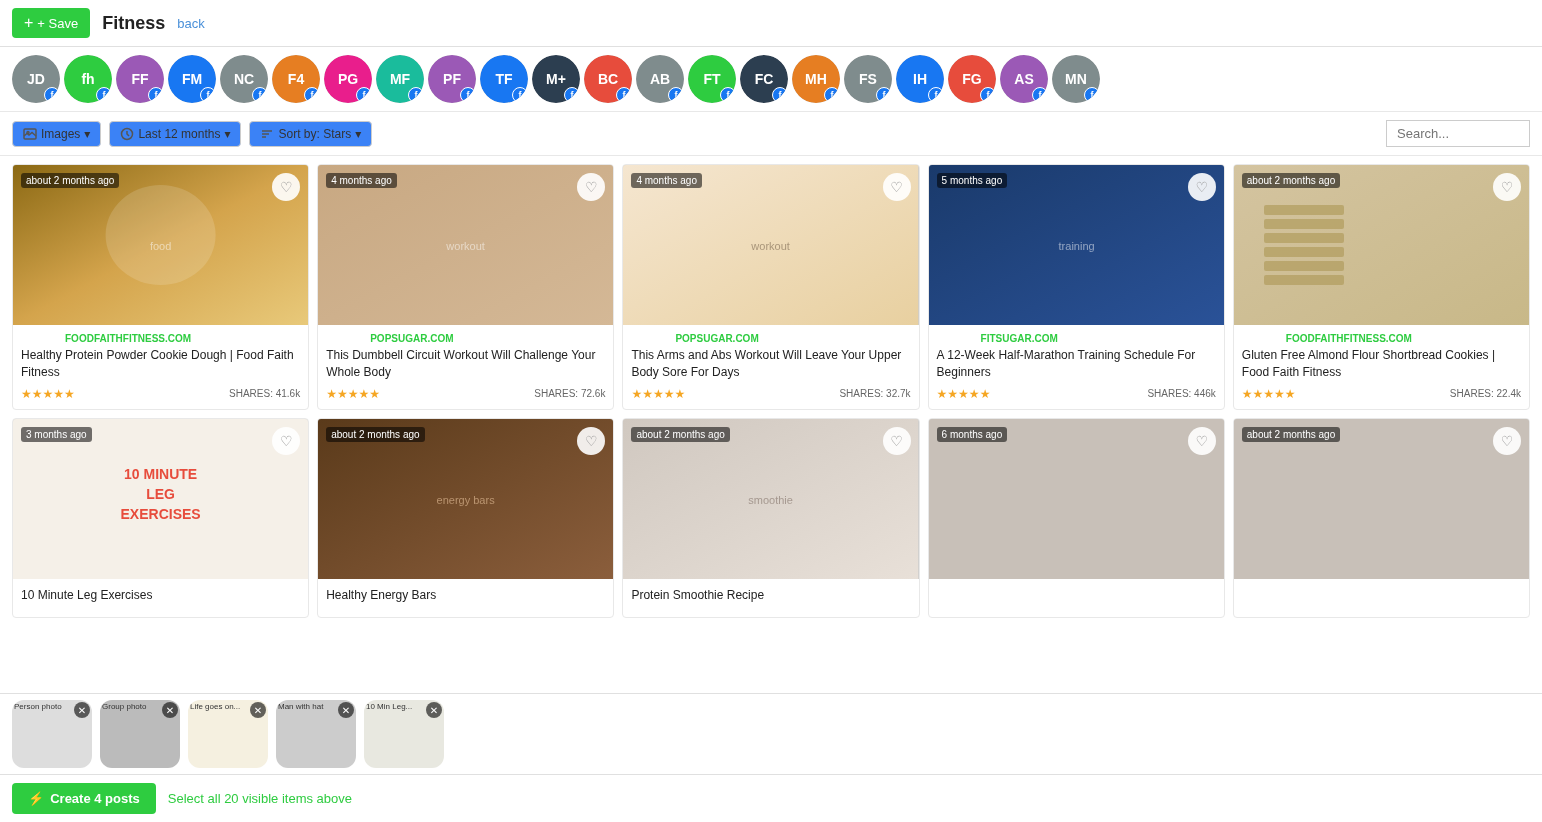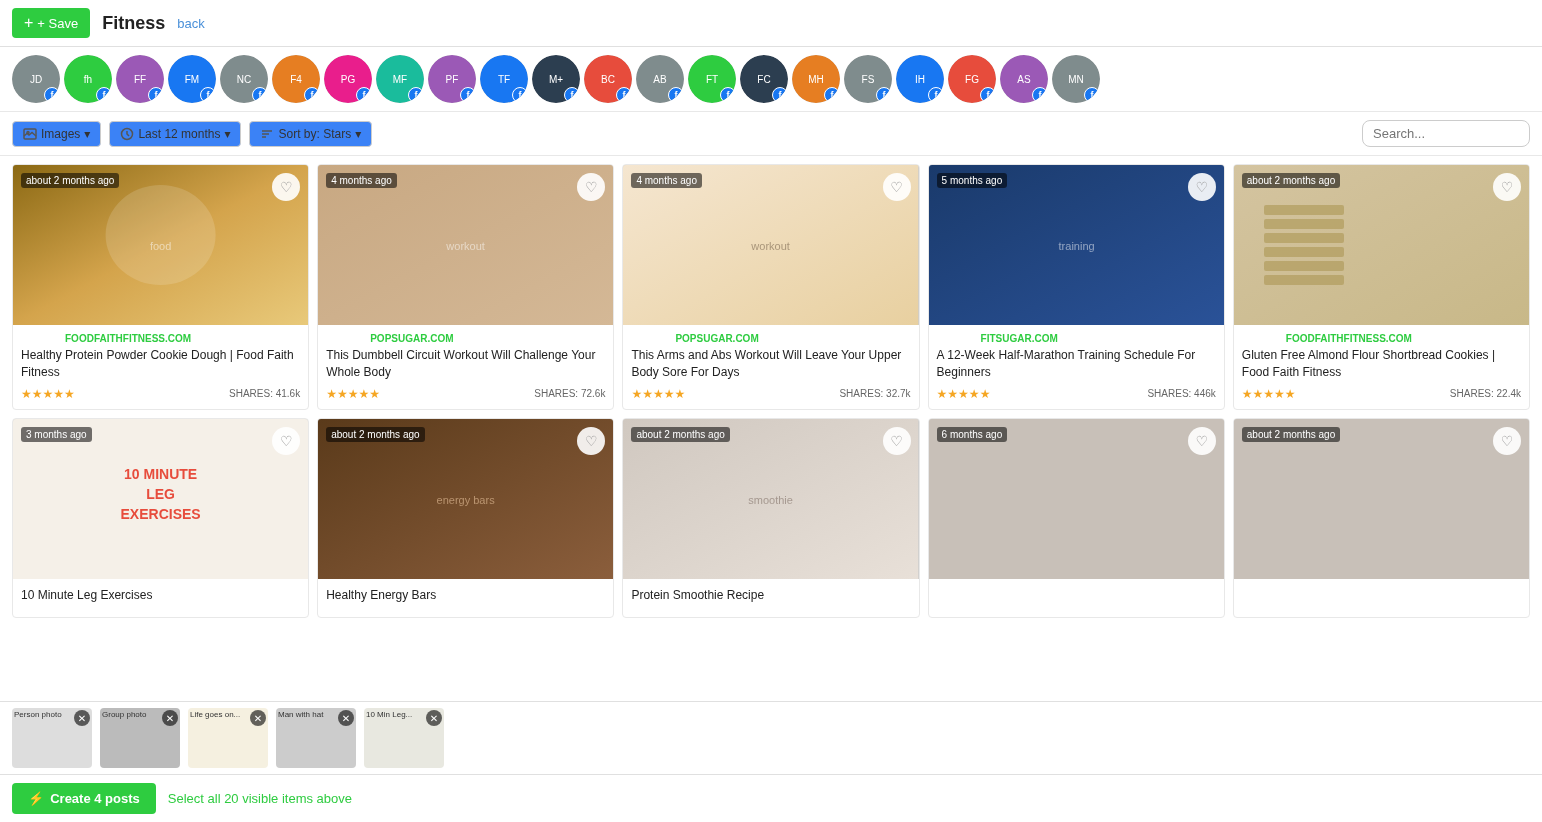--- a/index.html
+++ b/index.html
@@ -8,28 +8,28 @@
     
     .header { display: flex; align-items: center; padding: 8px 12px; border-bottom: 1px solid #e0e0e0; gap: 12px; }
     .save-btn { background: #2ecc40; color: #fff; border: none; border-radius: 4px; padding: 6px 12px; font-size: 13px; font-weight: 400; cursor: pointer; display: flex; align-items: center; gap: 4px; }
     .save-btn::before { content: '+'; font-size: 16px; }
     .page-title { font-size: 18px; font-weight: 700; color: #222; }
     .back-link { color: #4a90d9; font-size: 13px; cursor: pointer; text-decoration: none; }
 
     
     .avatars-row { display: flex; align-items: center; padding: 8px 12px; gap: 4px; overflow-x: auto; border-bottom: 1px solid #e8e8e8; }
     .avatar-item { width: 48px; height: 48px; border-radius: 50%; background: #ccc; flex-shrink: 0; overflow: hidden; position: relative; cursor: pointer; }
-    .avatar-circle { width: 100%; height: 100%; border-radius: 50%; display: flex; align-items: center; justify-content: center; font-size: 10px; font-weight: 400; color: #fff; }
+    .avatar-circle { width: 100%; height: 100%; border-radius: 50%; display: flex; align-items: center; justify-content: center; font-size: 14px; font-weight: 700; color: #fff; }
     .fb-badge { position: absolute; bottom: 0; right: 0; width: 16px; height: 16px; background: #1877f2; border-radius: 50%; display: flex; align-items: center; justify-content: center; font-size: 9px; color: #fff; font-weight: 700; border: 1px solid #fff; }
 
     
     .toolbar { display: flex; align-items: center; padding: 8px 12px; gap: 8px; border-bottom: 1px solid #e8e8e8; }
     .toolbar-btn { border: 1px solid #ccc; background: #3b82f6; border-radius: 4px; padding: 5px 10px; font-size: 12px; cursor: pointer; display: flex; align-items: center; gap: 4px; color: #333; }
     .toolbar-btn svg { width: 14px; height: 14px; }
-    .search-box { margin-left: auto; border: 1px solid #ccc; border-radius: 8px; padding: 5px 10px; font-size: 13px; color: #999; width: 168px; outline: none; }
+    .search-box { margin-left: auto; border: 1px solid #ccc; border-radius: 0; padding: 5px 10px; font-size: 13px; color: #999; width: 144px; outline: none; }
 
     
     .grid-container { display: grid; grid-template-columns: repeat(5, 1fr); gap: 0; padding: 0 8px; margin-top: 4px; }
     .card { border: 1px solid #e8e8e8; border-radius: 4px; margin: 4px; overflow: hidden; background: #fff; position: relative; }
     .card-img-placeholder { width: 100%; height: 160px; background: #ccc; display: flex; align-items: center; justify-content: center; position: relative; overflow: hidden; }
     .card-timestamp { position: absolute; top: 8px; left: 8px; background: rgba(0,0,0,0.55); color: #fff; font-size: 10px; padding: 2px 5px; border-radius: 3px; }
     .heart-btn { position: absolute; top: 8px; right: 8px; width: 28px; height: 28px; border-radius: 50%; background: rgba(255,255,255,0.9); border: none; cursor: pointer; display: flex; align-items: center; justify-content: center; font-size: 14px; color: #999; }
     .card-body { padding: 8px; }
     .card-source { font-size: 10px; color: #2ecc40; font-weight: 600; margin-bottom: 3px; text-transform: uppercase; margin-left: 44px; }
     .card-title { font-size: 12px; color: #222; line-height: 1.4; margin-bottom: 6px; font-weight: 500; }
@@ -37,21 +37,21 @@
     .stars { color: #f5a623; font-size: 12px; }
     .shares { font-size: 10px; color: #666; }
 
     
     .bottom-bar { position: fixed; bottom: 0; left: 0; right: 0; background: #fff; border-top: 1px solid #e0e0e0; padding: 8px 12px; display: flex; align-items: center; gap: 12px; z-index: 100; }
     .create-posts-btn { background: #2ecc40; color: #fff; border: none; border-radius: 4px; padding: 8px 16px; font-size: 13px; font-weight: 600; cursor: pointer; display: flex; align-items: center; gap: 6px; }
     .select-all-link { color: #2ecc40; font-size: 13px; cursor: pointer; font-weight: 500; }
 
     
     .selected-strip { position: fixed; bottom: 48px; left: 0; right: 0; background: #fff; border-top: 1px solid #e0e0e0; padding: 6px 12px; display: flex; gap: 8px; z-index: 99; }
-    .strip-item { width: 80px; height: 60px; background: #ccc; border-radius: 4px; position: relative; overflow: hidden; flex-shrink: 0; }
+    .strip-item { width: 80px; height: 68px; background: #ccc; border-radius: 12px; position: relative; overflow: hidden; flex-shrink: 0; }
     .strip-close { position: absolute; top: 2px; right: 2px; width: 16px; height: 16px; background: rgba(0,0,0,0.6); border-radius: 50%; color: #fff; font-size: 10px; display: flex; align-items: center; justify-content: center; cursor: pointer; border: none; }
     .strip-text { font-size: 8px; color: #333; padding: 2px; line-height: 1.2; }
 
     
     .av-green { background: #2ecc40; }
     .av-blue { background: #1877f2; }
     .av-red { background: #e74c3c; }
     .av-purple { background: #9b59b6; }
     .av-orange { background: #e67e22; }
     .av-teal { background: #1abc9c; }

